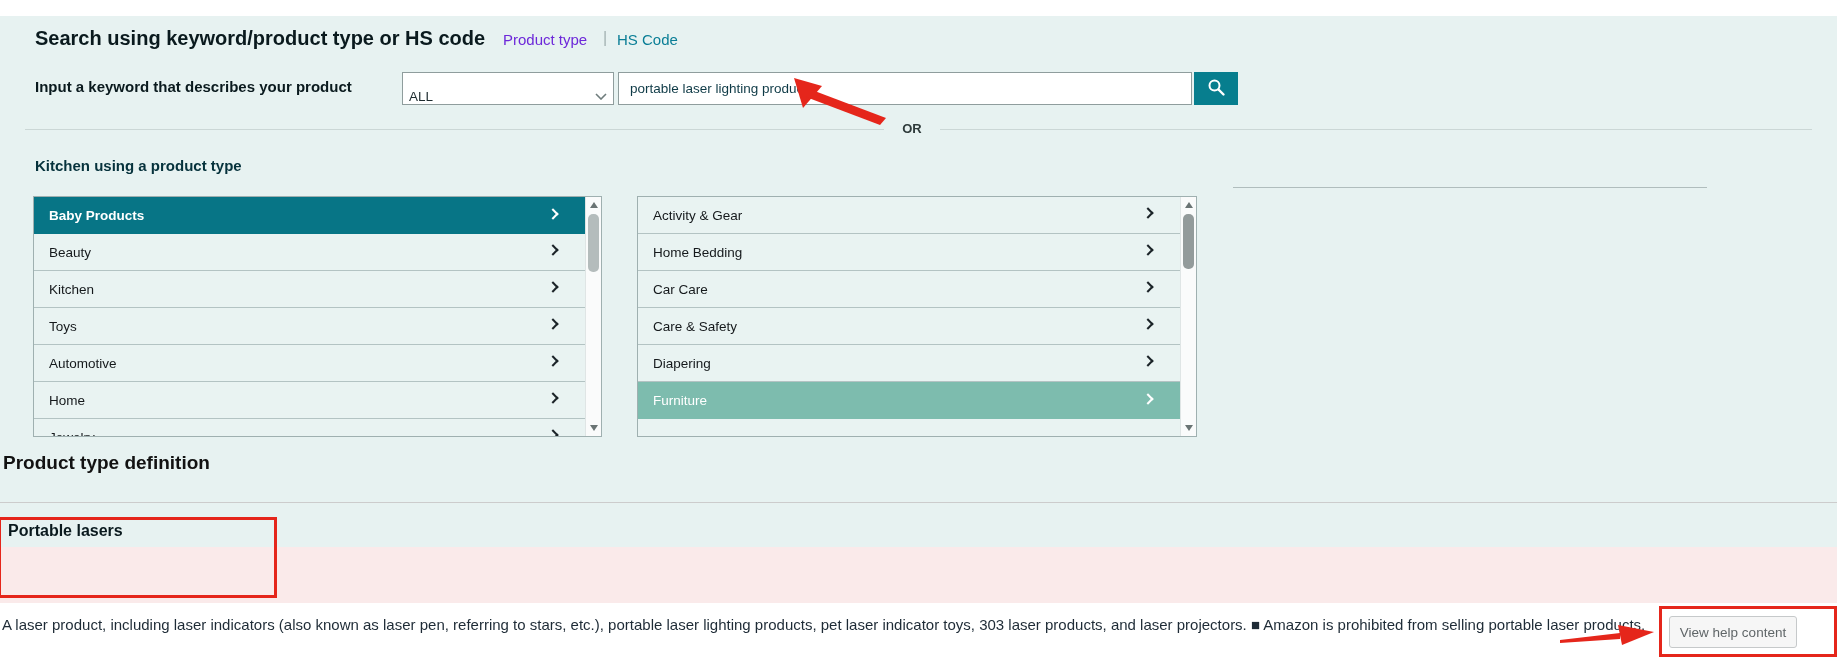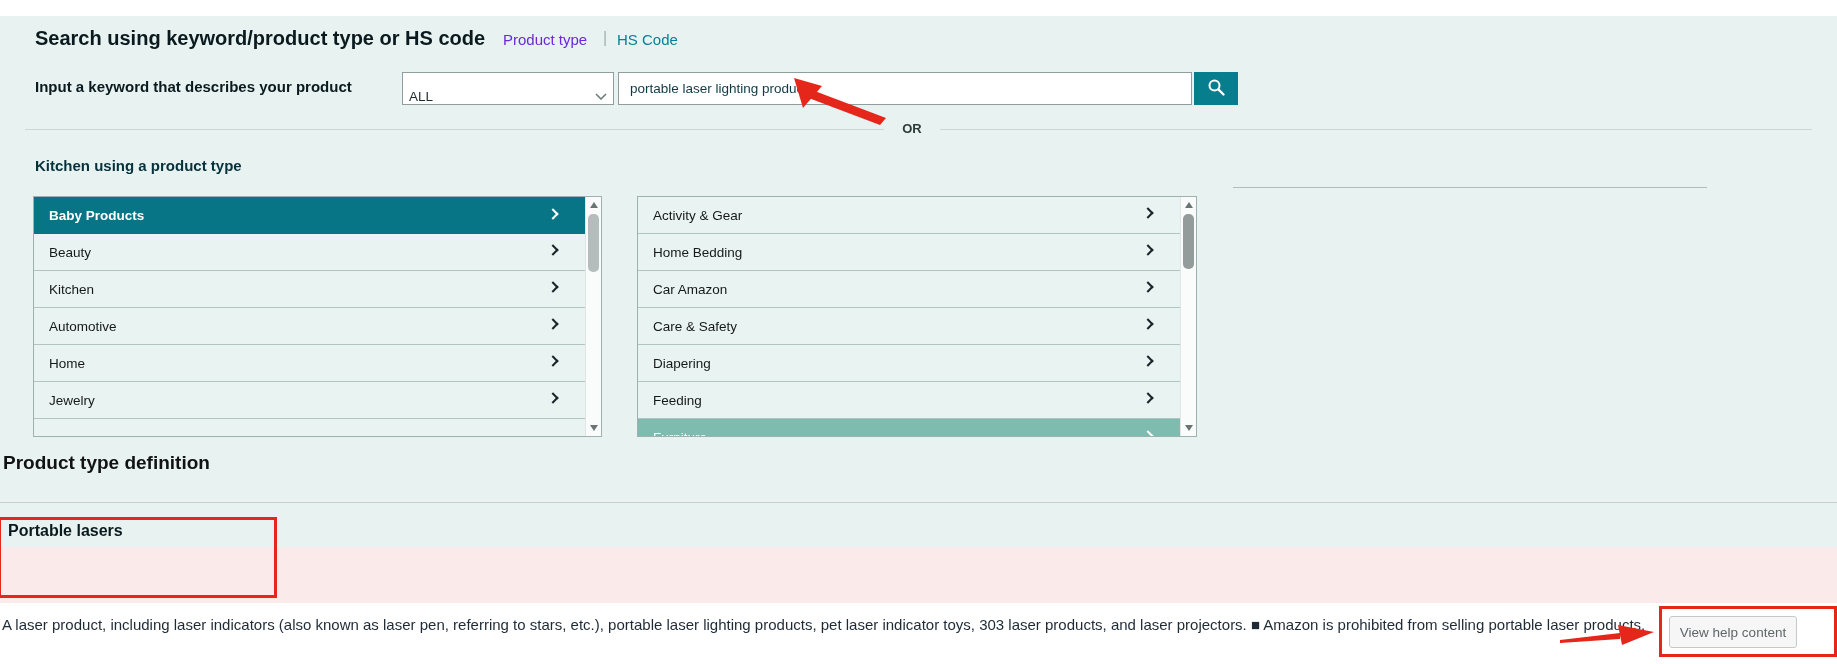--- a/index.html
+++ b/index.html
@@ -121,20 +121,24 @@
         </div>
         <div class="type-row">
           <span>Beauty</span>
           <span class="chev"></span>
         </div>
         <div class="type-row">
           <span>Kitchen</span>
           <span class="chev"></span>
         </div>
         <div class="type-row">
+          <span>Toys</span>
+          <span class="chev"></span>
+        </div>
+        <div class="type-row">
           <span>Automotive</span>
           <span class="chev"></span>
         </div>
         <div class="type-row">
           <span>Home</span>
           <span class="chev"></span>
         </div>
         <div class="type-row">
           <span>Jewelry</span>
           <span class="chev"></span>
@@ -155,33 +159,29 @@
       <div class="rows">
         <div class="type-row">
           <span>Activity &amp; Gear</span>
           <span class="chev"></span>
         </div>
         <div class="type-row">
           <span>Home Bedding</span>
           <span class="chev"></span>
         </div>
         <div class="type-row">
-          <span>Car Amazon</span>
+          <span>Car Care</span>
           <span class="chev"></span>
         </div>
         <div class="type-row">
           <span>Care &amp; Safety</span>
           <span class="chev"></span>
         </div>
         <div class="type-row">
           <span>Diapering</span>
-          <span class="chev"></span>
-        </div>
-        <div class="type-row">
-          <span>Feeding</span>
           <span class="chev"></span>
         </div>
         <div class="type-row highlighted">
           <span>Furniture</span>
           <span class="chev"></span>
         </div>
       </div>
       <div class="vscroll">
         <div class="btn up">
             <span class="tri-up"></span>

